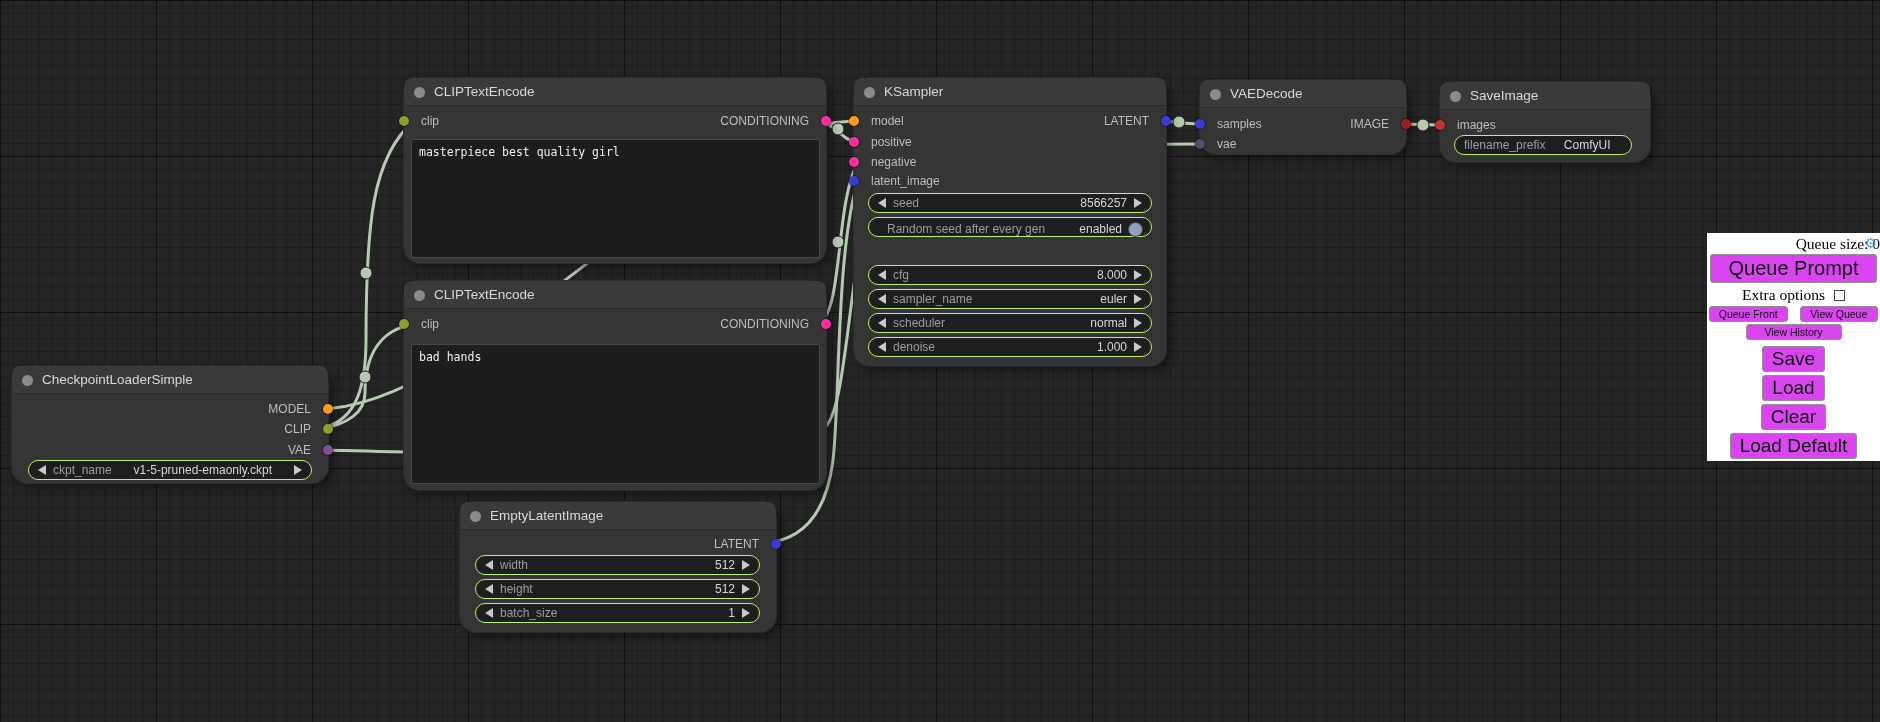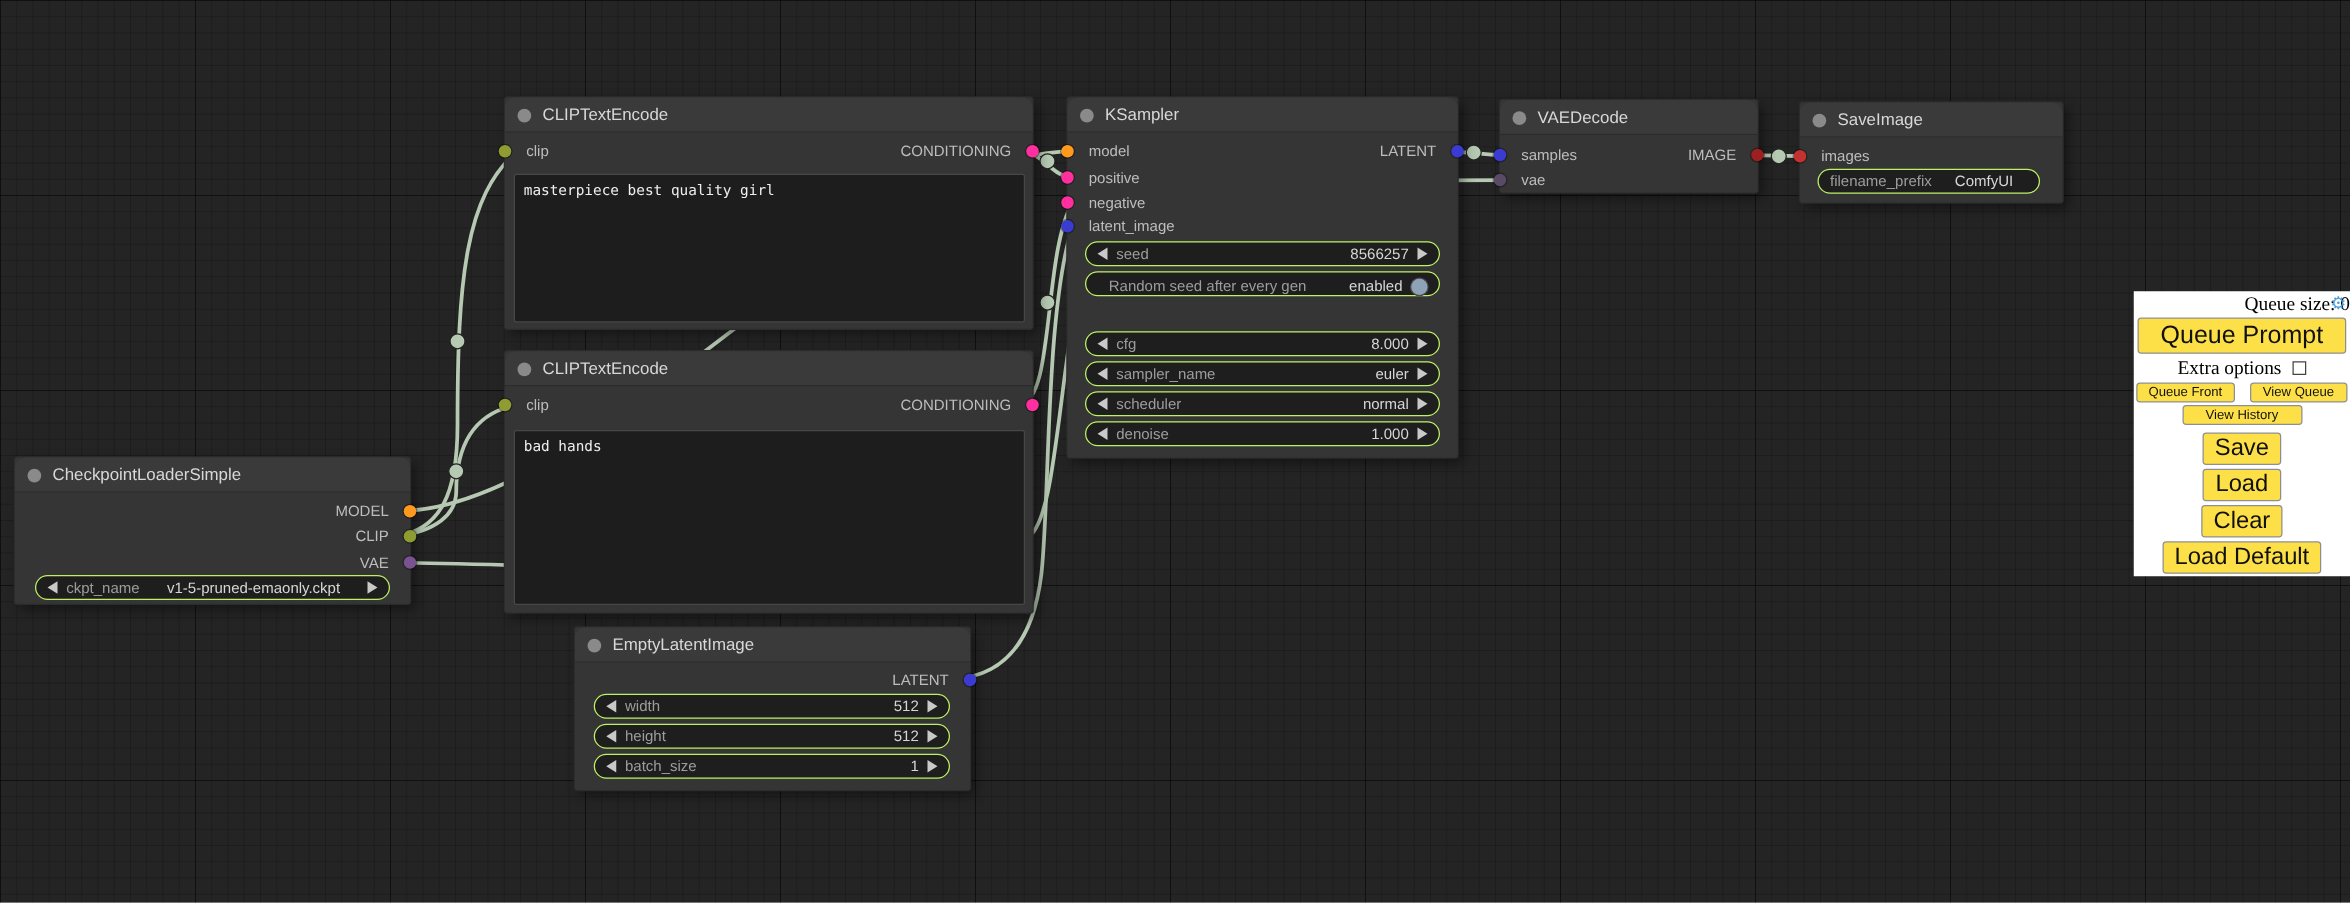--- a/index.html
+++ b/index.html
@@ -16,21 +16,21 @@
       linear-gradient(90deg, rgba(0,0,0,0.20) 0 1px, transparent 1px);
     background-size:156px 156px,156px 156px,13px 13px,13px 13px;
   }
 
   svg.links { position:absolute; inset:0; width:1880px; height:722px; z-index:1; }
   svg.links path { fill:none; stroke:#b6c9b2; stroke-width:3; }
   svg.links circle { fill:#b6c9b2; stroke:#20241f; stroke-width:1; }
 
   .node {
     position:absolute; z-index:2;
-    background:#353535; border-radius:2px;
+    background:#353535; border-radius:16px;
     box-shadow:0 0 0 1px #2c2c2c, 4px 4px 10px rgba(0,0,0,0.45);
   }
   .ntitle {
     position:relative; height:28px; line-height:28px;
     padding-left:30px; font-size:13.5px; color:#d8d8d8;
     background:#3a3a3a; border-radius:8px 8px 0 0;
     border-bottom:1px solid #2b2b2b; cursor:default;
     white-space:nowrap; overflow:hidden;
   }
   .tdot {
@@ -77,21 +77,21 @@
 
   
   .queue {
     position:absolute; left:1707px; top:233px; width:173px; height:228px;
     background:#ffffff; z-index:3; padding-top:1px;
     font-family:"Liberation Serif", serif; color:#000;
   }
   .q-header { position:relative; height:19px; line-height:19px; text-align:right; font-size:15.5px; }
   .gear { position:absolute; right:3px; top:1px; font-size:14px; color:#4d9fd6; cursor:pointer; line-height:16px; font-family:"DejaVu Sans", sans-serif; }
   .qbtn {
-    display:block; background:#fde047; border:1px solid #8f8f8f; border-radius:3px;
+    display:block; background:#d946ef; border:1px solid #8f8f8f; border-radius:3px;
     color:#111; font-family:"Liberation Sans", sans-serif; cursor:pointer;
   }
   .q-prompt { width:167px; height:29px; margin:1px auto 1px auto; font-size:20px; }
   .q-extra { height:22px; line-height:22px; text-align:center; font-size:15.5px;border-radius:11px; }
   .q-check { display:inline-block; width:11px; height:11px; border:1px solid #444; background:#fff; vertical-align:-1px; margin-left:5px; cursor:pointer; }
   .q-smallrow { display:flex; gap:12px; padding:0 2px; margin-bottom:2px; }
   .q-small { flex:1; height:16px; font-size:10.5px; padding:0; }
   .q-history { width:96px; height:16px; font-size:10.5px; margin:0 auto 6px auto; }
   .q-big { height:26px; font-size:19px; margin:3px auto; padding:0 9px; }
 </style>

